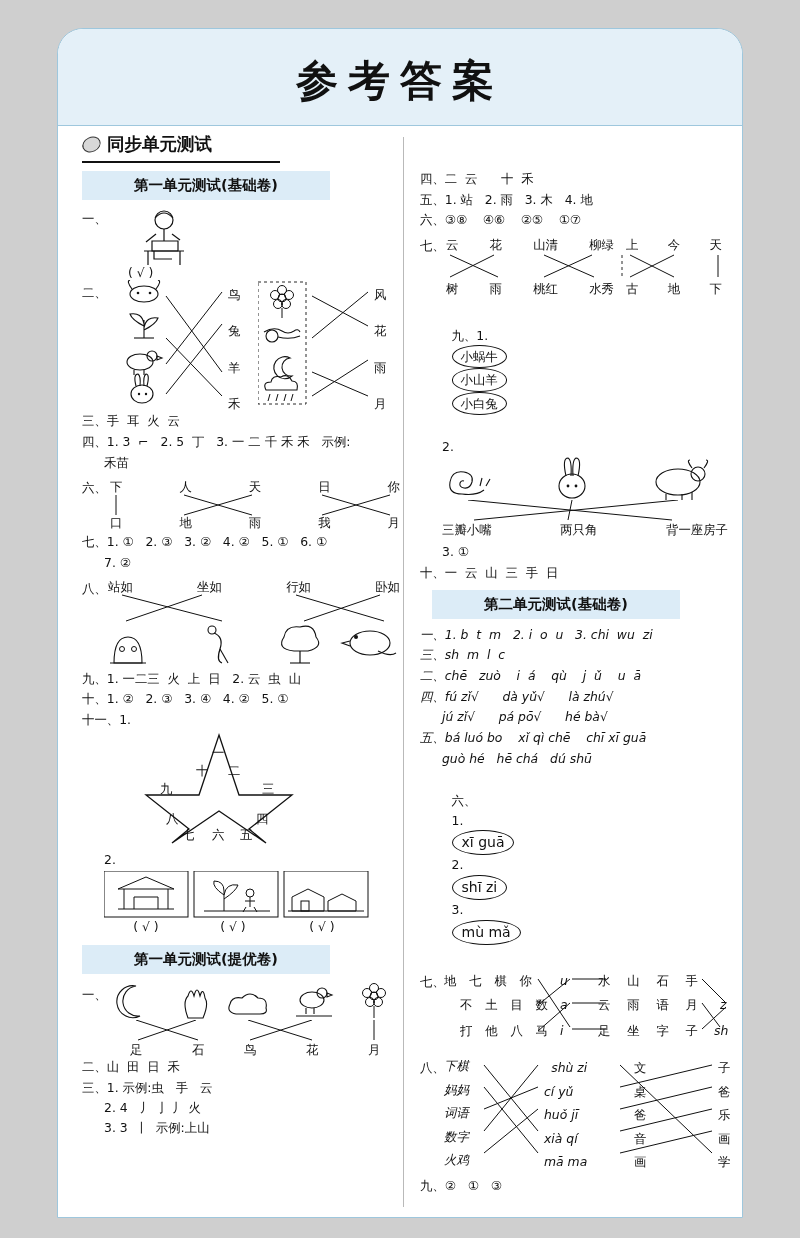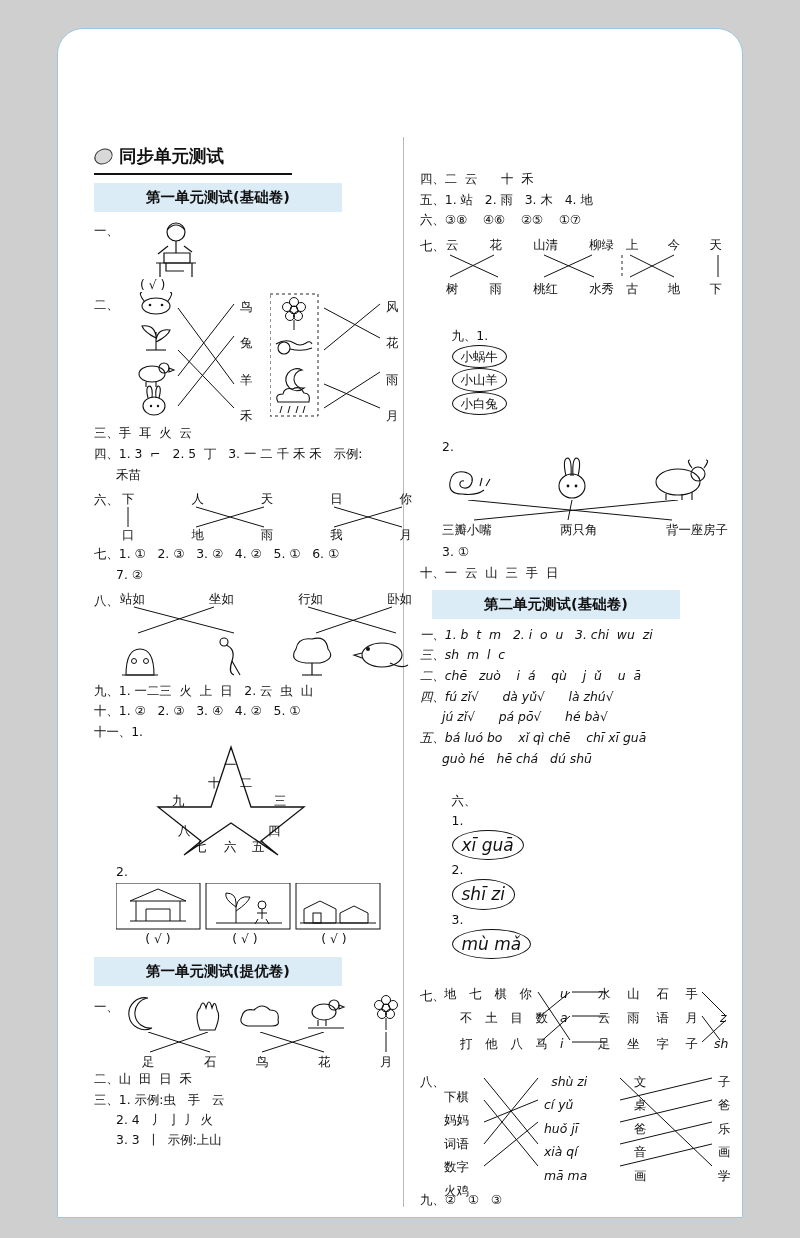--- a/index.html
+++ b/index.html
@@ -31,21 +31,21 @@
     font-family:"DejaVu Sans", sans-serif;
   }
   .cols{
     position:absolute;left:0;top:100px;width:100%;height:1088px;
   }
   .col{
     position:absolute;top:0;width:322px;height:1088px;
     font-size:12.4px;line-height:1.55;color:#111;
     font-family:"DejaVu Sans", sans-serif;
   }
-  .col.left{left:36px;margin-top:12px;}
+  .col.left{left:24px;}
   .col.right{left:362px;}
   .divider{
     position:absolute;left:345px;top:108px;width:1px;height:1070px;
     background:#b9b9b9;
   }
   .sec-head{
     display:flex;align-items:center;gap:6px;
     font-size:17.5px;font-weight:bold;
     border-bottom:2px solid #111;
     padding-bottom:3px;margin:2px 0 8px 0;
@@ -62,34 +62,37 @@
     font-size:14.5px;font-weight:bold;
     padding:3px 0;margin:8px 0 6px 0;
     width:248px;
   }
   .band.r{width:248px;margin-left:12px;}
   .line{margin:1.5px 0;white-space:pre;}
   .indent{padding-left:22px;white-space:pre;}
   .mono{font-family:"DejaVu Sans", sans-serif;font-style:italic;}
   .oval{
     display:inline-block;border:1.3px solid #111;border-radius:50%;
-    padding:1px 9px;margin:0 6px 0 0;font-size:17px;font-style:italic;
+    padding:1px 9px;margin:0 6px 0 0;font-size:14px;
   }
   .ovalcn{
     display:inline-block;border:1.3px solid #111;border-radius:50%;
     padding:1px 8px;margin:0 6px 0 0;font-size:12.4px;
   }
   svg{display:block;}
   .wbox{display:inline-block;width:52px;text-align:center;}
 </style>
 </head>
 <body>
 
 <div class="page">
 
+  <div class="title-band">
+    <h1>参考答案</h1>
+  </div>
 
   <div class="divider"></div>
 
   <div class="cols">
 
     <div class="col left">
 
       <div class="sec-head">
         <span class="dot"></span>
         <span>同步单元测试</span>
@@ -508,21 +511,21 @@
           <line x1="152" y1="30" x2="186" y2="30" stroke="#111" stroke-width="1"></line>
           <line x1="152" y1="56" x2="186" y2="56" stroke="#111" stroke-width="1"></line>
           <line x1="282" y1="6" x2="306" y2="30" stroke="#111" stroke-width="1"></line>
           <line x1="282" y1="30" x2="300" y2="54" stroke="#111" stroke-width="1"></line>
           <line x1="282" y1="56" x2="306" y2="34" stroke="#111" stroke-width="1"></line>
         </svg>
       </div>
 
       <div style="position:relative;height:120px;margin-top:2px;">
         <div class="line" style="position:absolute;left:0;top:2px;">八、</div>
-        <div style="position:absolute;left:24px;top:17px;">
+        <div style="position:absolute;left:24px;top:0;font-style:italic;">
           <div class="line" style="height:22px;">下棋</div>
           <div class="line" style="height:22px;">妈妈</div>
           <div class="line" style="height:22px;">词语</div>
           <div class="line" style="height:22px;">数字</div>
           <div class="line" style="height:22px;">火鸡</div>
         </div>
         <div class="mono" style="position:absolute;left:124px;top:2px;">
           <div class="line" style="height:22px;text-align:right;">shù zi</div>
           <div class="line" style="height:22px;">cí yǔ</div>
           <div class="line" style="height:22px;">huǒ jī</div>

